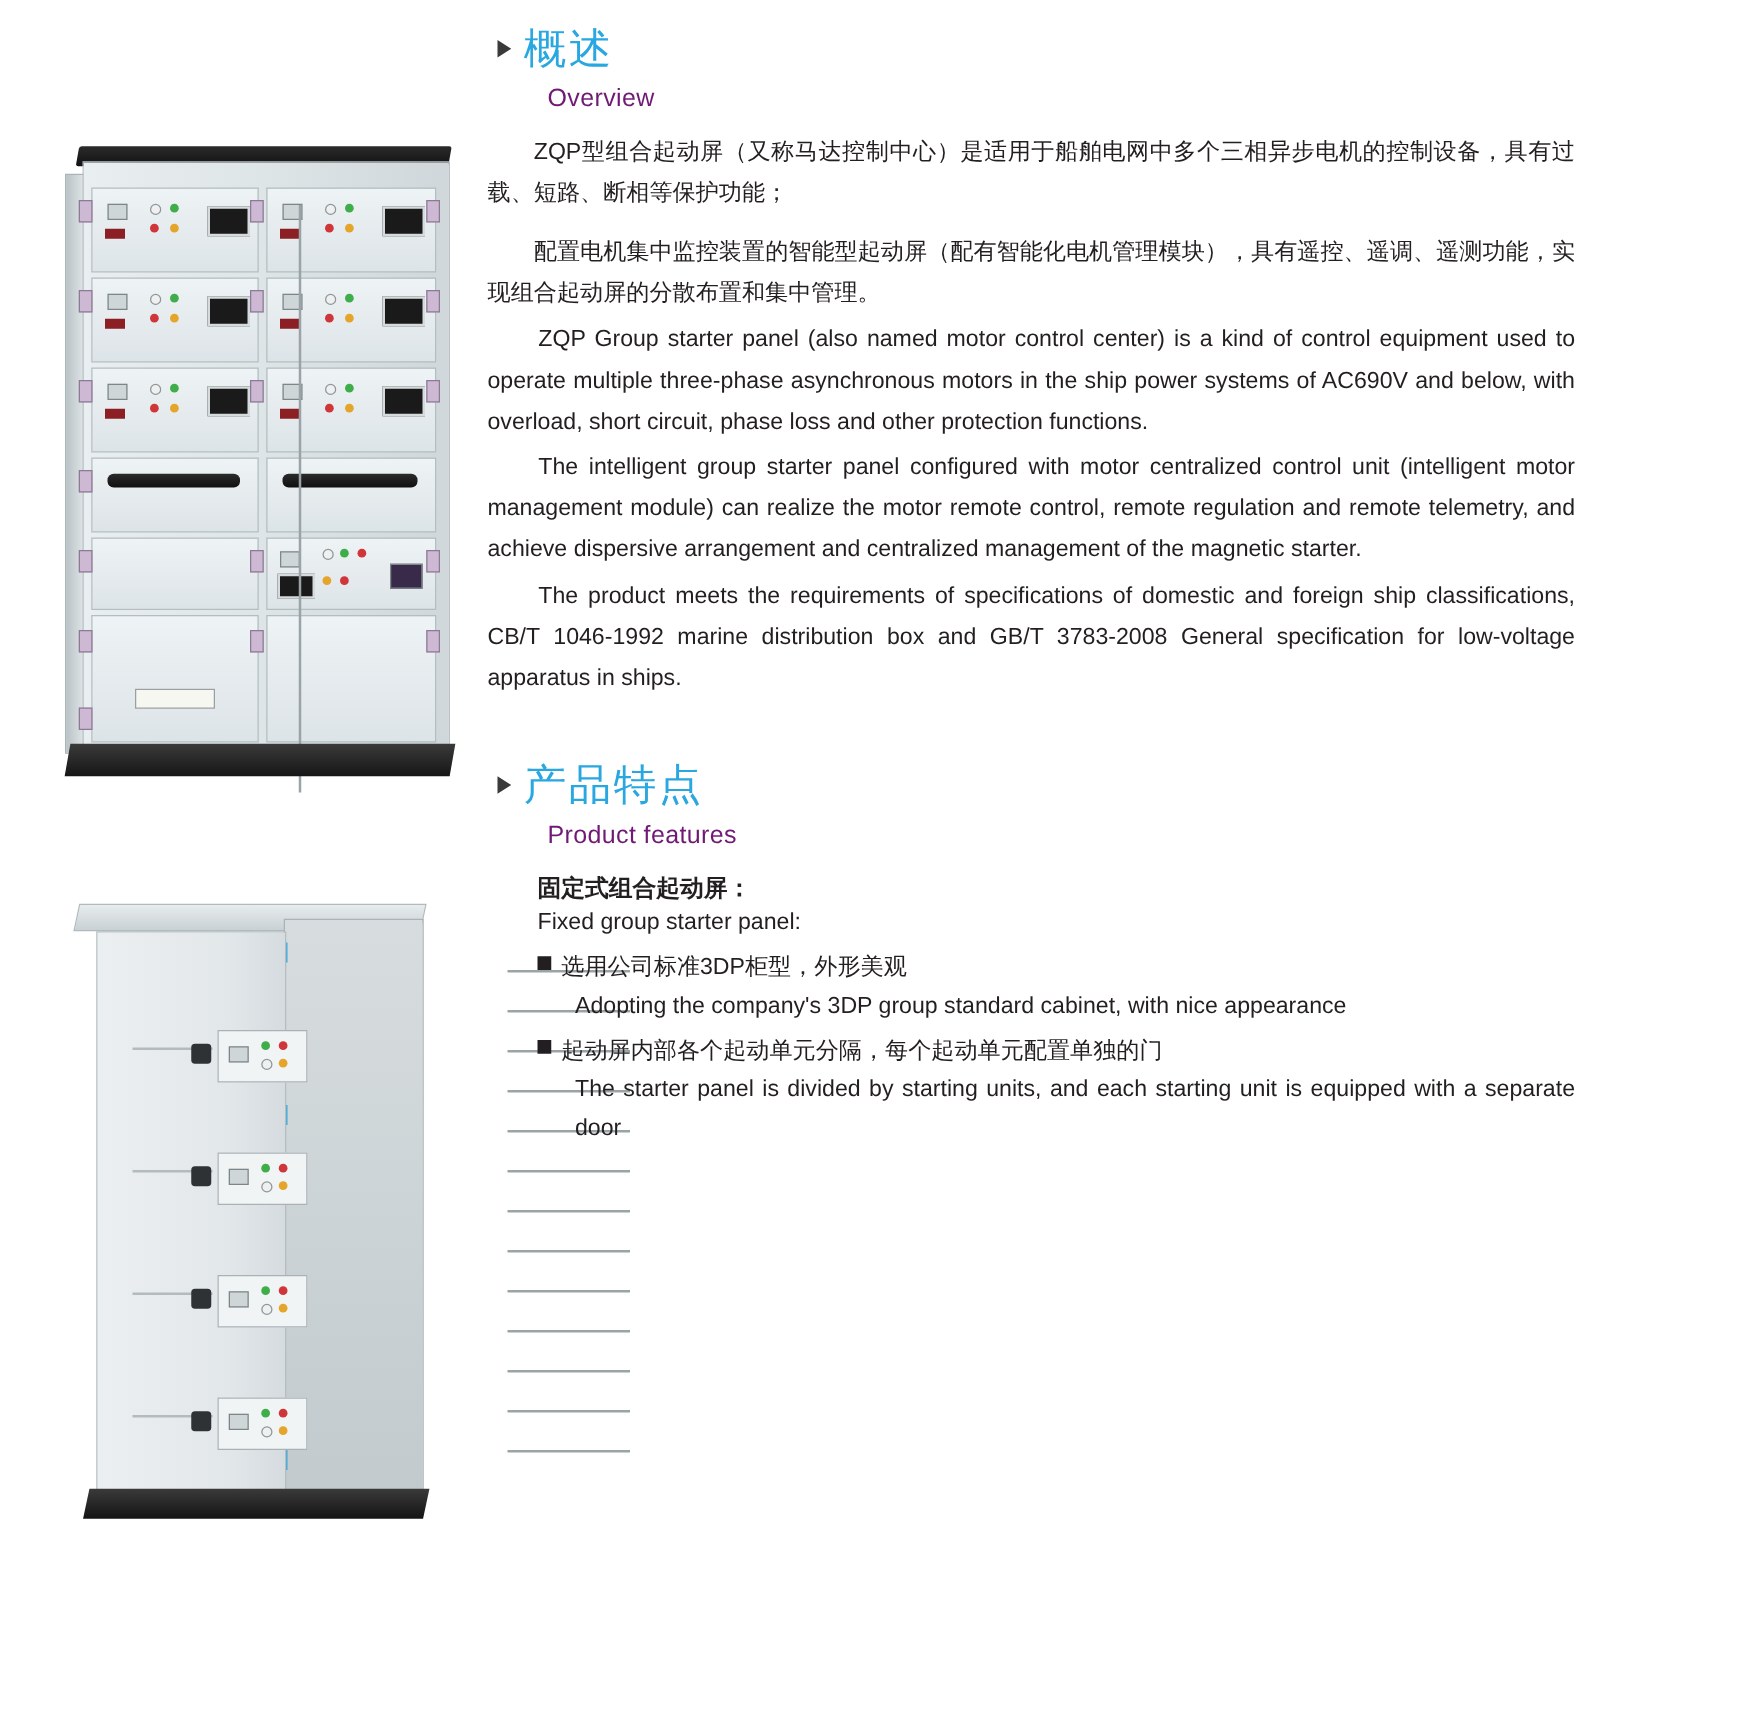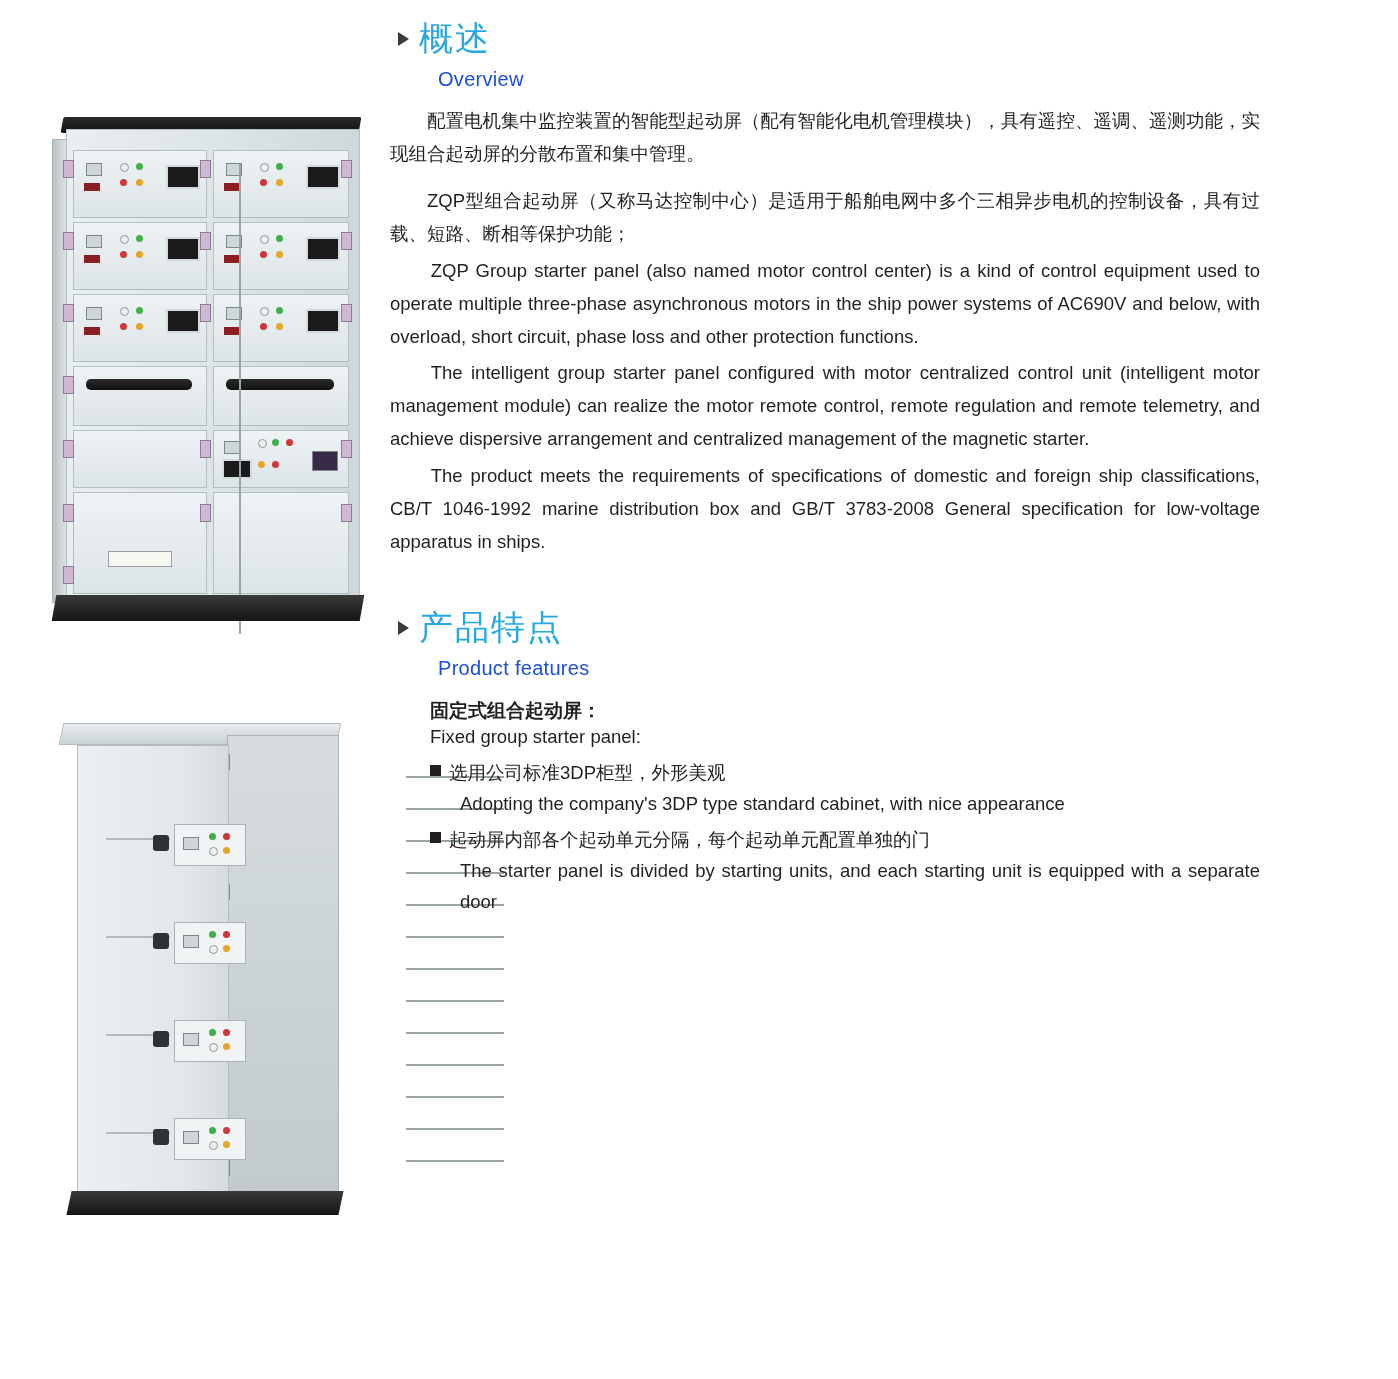--- a/index.html
+++ b/index.html
@@ -162,21 +162,21 @@
     margin-left: 8px;
   }
   .sec-title-cn {
     font-size: 34px;
     color: #29a7e0;
     letter-spacing: 2px;
     font-weight: 500;
   }
   .sec-title-en {
     font-size: 20px;
-    color: #1d4ed8;
+    color: #701a75;
     margin-left: 48px;
     margin-top: 6px;
     letter-spacing: .3px;
   }
 
   .para {
     font-size: 18.5px;
     line-height: 1.78;
     text-align: justify;
     text-justify: inter-ideograph;
@@ -414,22 +414,22 @@
   <div class="right-col">
 
     <div style="margin-top:16px;">
       <div class="section-head">
         <span class="tri"></span>
         <span class="sec-title-cn">概述</span>
       </div>
       <div class="sec-title-en">Overview</div>
 
       <div class="ov-body">
+        <p class="para cn cn-block">ZQP型组合起动屏（又称马达控制中心）是适用于船舶电网中多个三相异步电机的控制设备，具有过载、短路、断相等保护功能；</p>
         <p class="para cn cn-block">配置电机集中监控装置的智能型起动屏（配有智能化电机管理模块），具有遥控、遥调、遥测功能，实现组合起动屏的分散布置和集中管理。</p>
-        <p class="para cn cn-block">ZQP型组合起动屏（又称马达控制中心）是适用于船舶电网中多个三相异步电机的控制设备，具有过载、短路、断相等保护功能；</p>
 
         <p class="para en-indent en-block">ZQP Group starter panel (also named motor control center) is a kind of control equipment used to operate multiple three-phase asynchronous motors in the ship power systems of AC690V and below, with overload, short circuit, phase loss and other protection functions.</p>
         <p class="para en-indent en-block">The intelligent group starter panel configured with motor centralized control unit (intelligent motor management module) can realize the motor remote control, remote regulation and remote telemetry, and achieve dispersive arrangement and centralized management of the magnetic starter.</p>
         <p class="para en-indent en-block">The product meets the requirements of specifications of domestic and foreign ship classifications, CB/T 1046-1992 marine distribution box and GB/T 3783-2008 General specification for low-voltage apparatus in ships.</p>
       </div>
     </div>
 
     <div style="margin-top:46px;">
       <div class="section-head">
         <span class="tri"></span>
@@ -443,21 +443,21 @@
       <div class="feat-list">
 
         <div class="feat-item">
         </div>
 
         <div class="feat-item">
           <div class="feat-cn">
             <span class="bullet-sq"></span>
             <span>选用公司标准3DP柜型，外形美观</span>
           </div>
-          <div class="feat-en">Adopting the company's 3DP type standard cabinet, with nice appearance</div>
+          <div class="feat-en">Adopting the company's 3DP group standard cabinet, with nice appearance</div>
         </div>
 
         <div class="feat-item">
           <div class="feat-cn">
             <span class="bullet-sq"></span>
             <span>起动屏内部各个起动单元分隔，每个起动单元配置单独的门</span>
           </div>
           <div class="feat-en">The starter panel is divided by starting units, and each starting unit is equipped with a separate door</div>
         </div>
 

